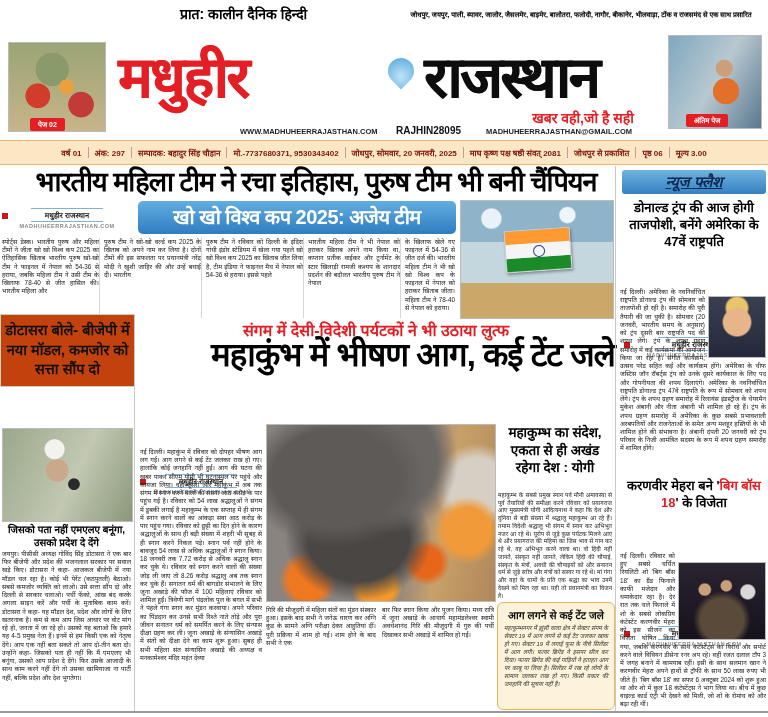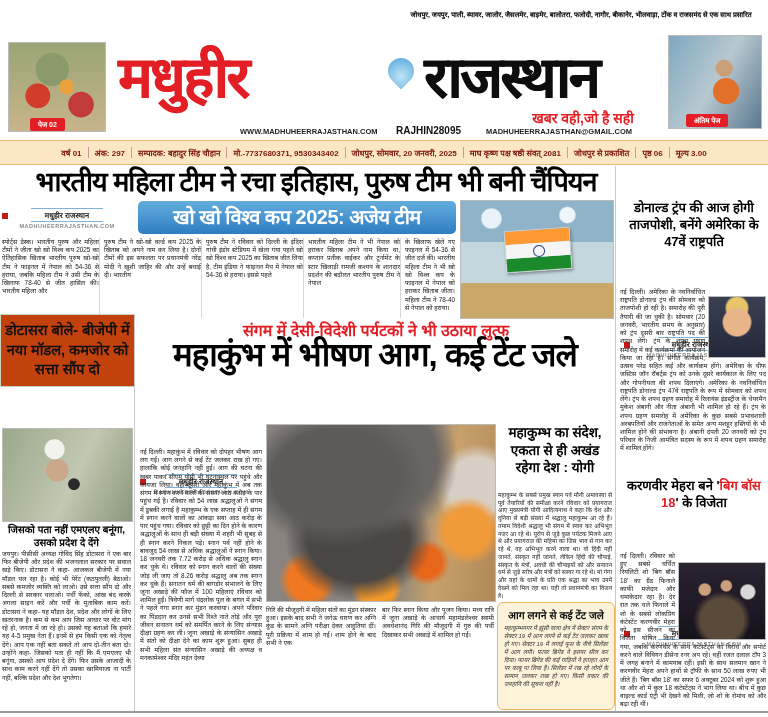--- a/index.html
+++ b/index.html
@@ -24,21 +24,21 @@
   
   .infobar{background:#fbe7c4;border-top:1px solid #e8b87a;border-bottom:1px solid #e8b87a;
            display:flex;align-items:center;justify-content:center;}
   .info-item{font-weight:700;font-size:8px;color:#7c1408;padding:0 6px;border-right:1px solid #c99;}
   .info-item:last-child{border-right:none;}
   
   .h-lead{font-weight:900;font-size:27px;color:#000;text-align:center;letter-spacing:-1px;line-height:1.05;}
   .bluebox{background:linear-gradient(#63aede,#2f7cc2);border-radius:5px;color:#fff;font-weight:900;
            font-size:20px;text-align:center;line-height:33px;letter-spacing:-0.5px;}
   .kicker{color:#e31e25;font-weight:900;font-size:16px;text-align:center;}
-  .h-big{font-weight:900;font-size:33px;color:#000;text-align:center;letter-spacing:-1px;line-height:1.08;}
+  .h-big{font-weight:900;font-size:33px;color:#000;text-align:right;letter-spacing:-1px;line-height:1.08;}
   .h-box-green{background:#c2410c;border:1px solid #c6d4ba;font-weight:900;font-size:14.5px;
                text-align:center;line-height:1.35;padding:6px 4px;}
   .h-med{font-weight:900;font-size:13px;text-align:center;line-height:1.3;color:#000;}
   .red{color:#e31e25;}
   .subhead{font-weight:900;font-size:10px;text-align:center;line-height:1.25;color:#000;}
   
   .byline{position:relative;text-align:center;}
   .byline .bl-name{font-weight:900;font-size:7.5px;color:#222;border-top:1.5px solid #7db3d8;
                    border-bottom:1.5px solid #7db3d8;display:inline-block;padding:1px 14px;}
   .byline .bl-site{font-weight:700;font-size:5.5px;color:#888;letter-spacing:.5px;display:block;margin-top:1px;}
@@ -63,20 +63,21 @@
   .flag .s2{height:34%;background:#f5f5f5;position:relative;}
   .flag .s3{height:33%;background:#1a8a2a;}
   .flag .chakra{position:absolute;left:50%;top:50%;width:10px;height:10px;margin:-5px 0 0 -5px;
                 border:1.5px solid #26428b;border-radius:50%;}
 </style>
 </head>
 <body>
 
 <div id="page">
 
+  <div class="abs edition" style="left:180px;top:4px;">प्रात: कालीन दैनिक हिन्दी</div>
   <div class="abs cities" style="left:398px;top:10px;width:366px;text-align:center;">जोधपुर, जयपुर, पाली, ब्यावर, जालोर, जैसलमेर, बाड़मेर, बालोतरा, फलोदी, नागौर, बीकानेर, भीलवाड़ा, टोंक व राजसमंद से एक साथ प्रसारित</div>
 
   <div class="abs photo" style="left:8px;top:42px;width:96px;height:88px;background:
        radial-gradient(circle at 30% 60%,#d23c2a 0 14%,transparent 15%),
        radial-gradient(circle at 60% 50%,#e8a13c 0 10%,transparent 11%),
        radial-gradient(circle at 75% 70%,#c23a3a 0 13%,transparent 14%),
        radial-gradient(circle at 45% 30%,#8a9a6a 0 20%,transparent 21%),
        linear-gradient(#9aa575,#c8b48a);"></div>
   <div class="abs badge" style="left:30px;top:118px;">पेज 02</div>
 
@@ -177,20 +178,21 @@
   <div class="abs body-txt just" style="left:498px;top:492px;width:114px;height:106px;overflow:hidden;font-size:5.95px;">महाकुम्भ के सबसे प्रमुख स्नान पर्व मौनी अमावस्या से पूर्व तैयारियों की समीक्षा करने रविवार को प्रयागराज आए मुख्यमंत्री योगी आदित्यनाथ ने कहा कि देश और दुनिया से बड़ी संख्या में श्रद्धालु महाकुम्भ आ रहे हैं। तमाम विदेशी श्रद्धालु भी संगम में स्नान कर अभिभूत नजर आ रहे थे। यूरोप से जुड़े कुछ पर्यटक मिलने आए थे और प्रयागराज की महिमा का जिस भाव से गान कर रहे थे, वह अभिभूत करने वाला था। वो हिंदी नहीं जानते, संस्कृत नहीं जानते, लेकिन हिंदी की चौपाई, संस्कृत के मंत्रों, अवधी की चौपाइयों को और सनातन धर्म से जुड़े स्तोत्र और मंत्रों को सस्वर गा रहे थे। मां गंगा और यहां के धामों के प्रति एक श्रद्धा का भाव उनमें देखने को मिल रहा था। यही तो प्रधानमंत्री का विजन है।</div>
   <div class="abs firebox" style="left:497px;top:602px;width:104px;height:96px;">
     <div class="fb-title">आग लगने से कई टेंट जले</div>
     <div class="fb-body just">महाकुम्भनगर में झूंसी वाला क्षेत्र में सेक्टर संगम के सेक्टर 19 में आग लगने से कई टेंट जलकर खाक हो गए। सेक्टर 19 में लगाई फूस के नीचे सिलेंडर में आग लगी। फायर ब्रिगेड ने इसपर सील कर दिया। फायर ब्रिगेड की कई गाड़ियों ने हताहत आग पर काबू पा लिया है। सिलेंडर में रख रहे लोगों के सामान जलकर राख हो गए। किसी प्रकार की जनहानि की सूचना नहीं है।</div>
   </div>
 
   <div class="abs vline" style="left:615px;top:166px;height:545px;"></div>
   <div class="abs vline" style="left:134px;top:314px;height:397px;"></div>
   <div class="abs hline" style="left:0;top:711px;width:768px;"></div>
 
+  <div class="abs flash-hd" style="left:622px;top:170px;width:144px;height:24px;">न्यूज फ्लैश</div>
 
   <div class="abs h-med" style="left:620px;top:200px;width:148px;">डोनाल्ड ट्रंप की आज होगी ताजपोशी, बनेंगे अमेरिका के 47वें राष्ट्रपति</div>
   <div class="abs byline" style="left:624px;top:258px;width:140px;">
     <span class="bl-sq"></span>
     <span class="bl-name">मधुहीर राजस्थान</span>
     <span class="bl-site">MADHUHEERRAJASTHAN.COM</span>
   </div>
   <div class="abs body-txt just" style="left:620px;top:288px;width:146px;height:186px;overflow:hidden;">
     <span class="photo" style="float:right;width:56px;height:60px;margin:8px 0 2px 3px;display:block;background:
       radial-gradient(circle at 50% 42%,#e8b48a 0 30%,transparent 34%),

